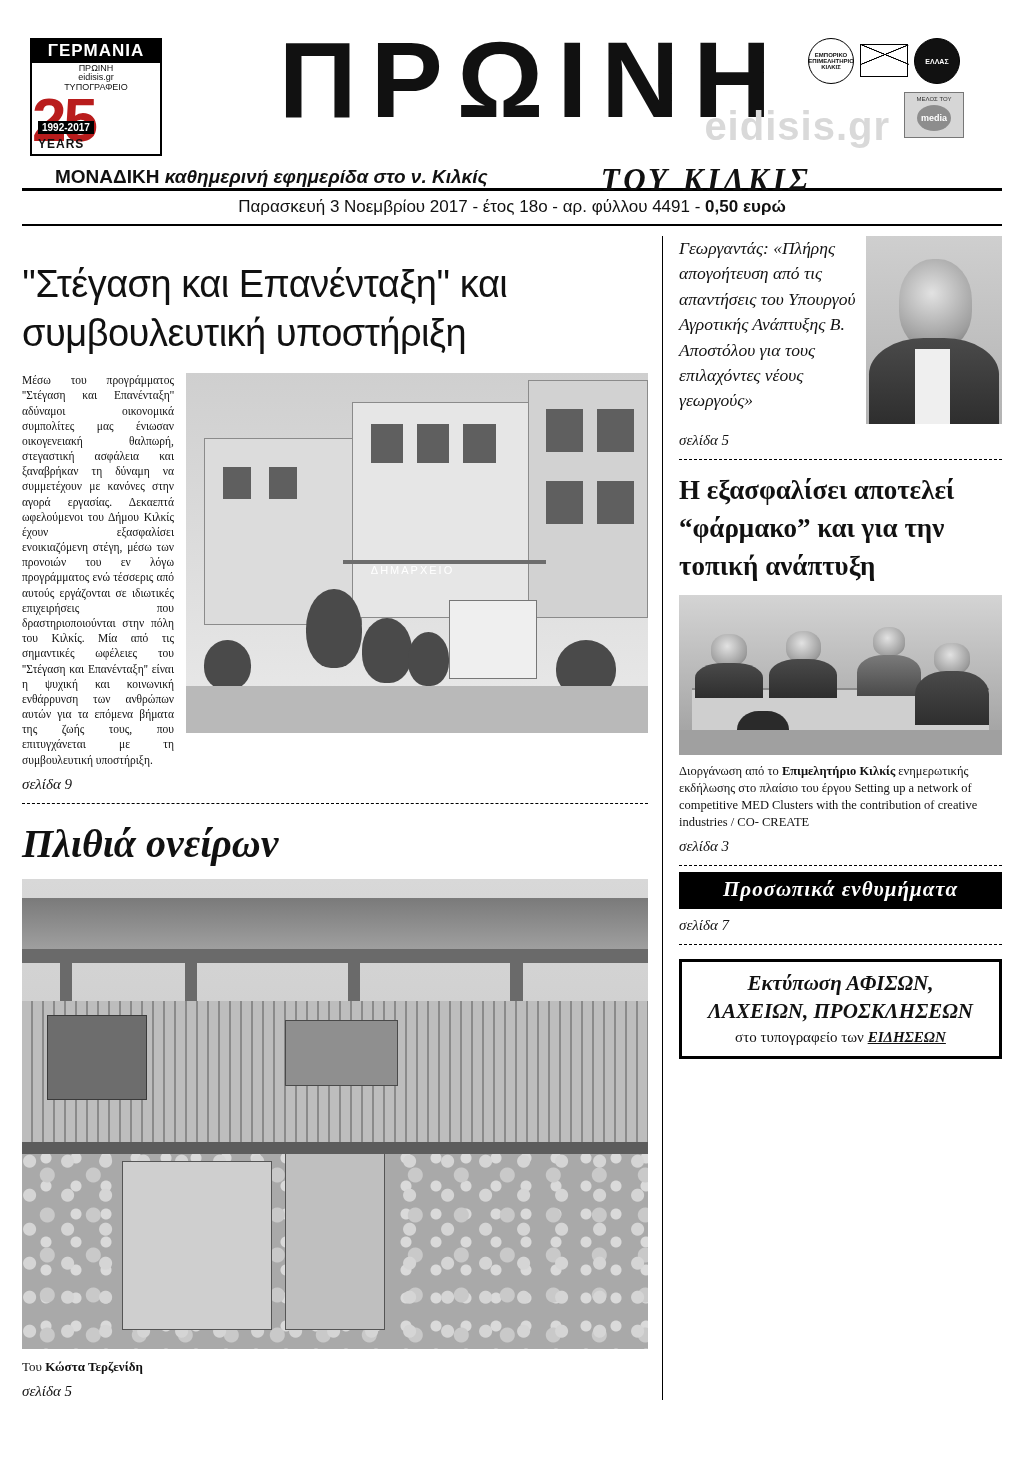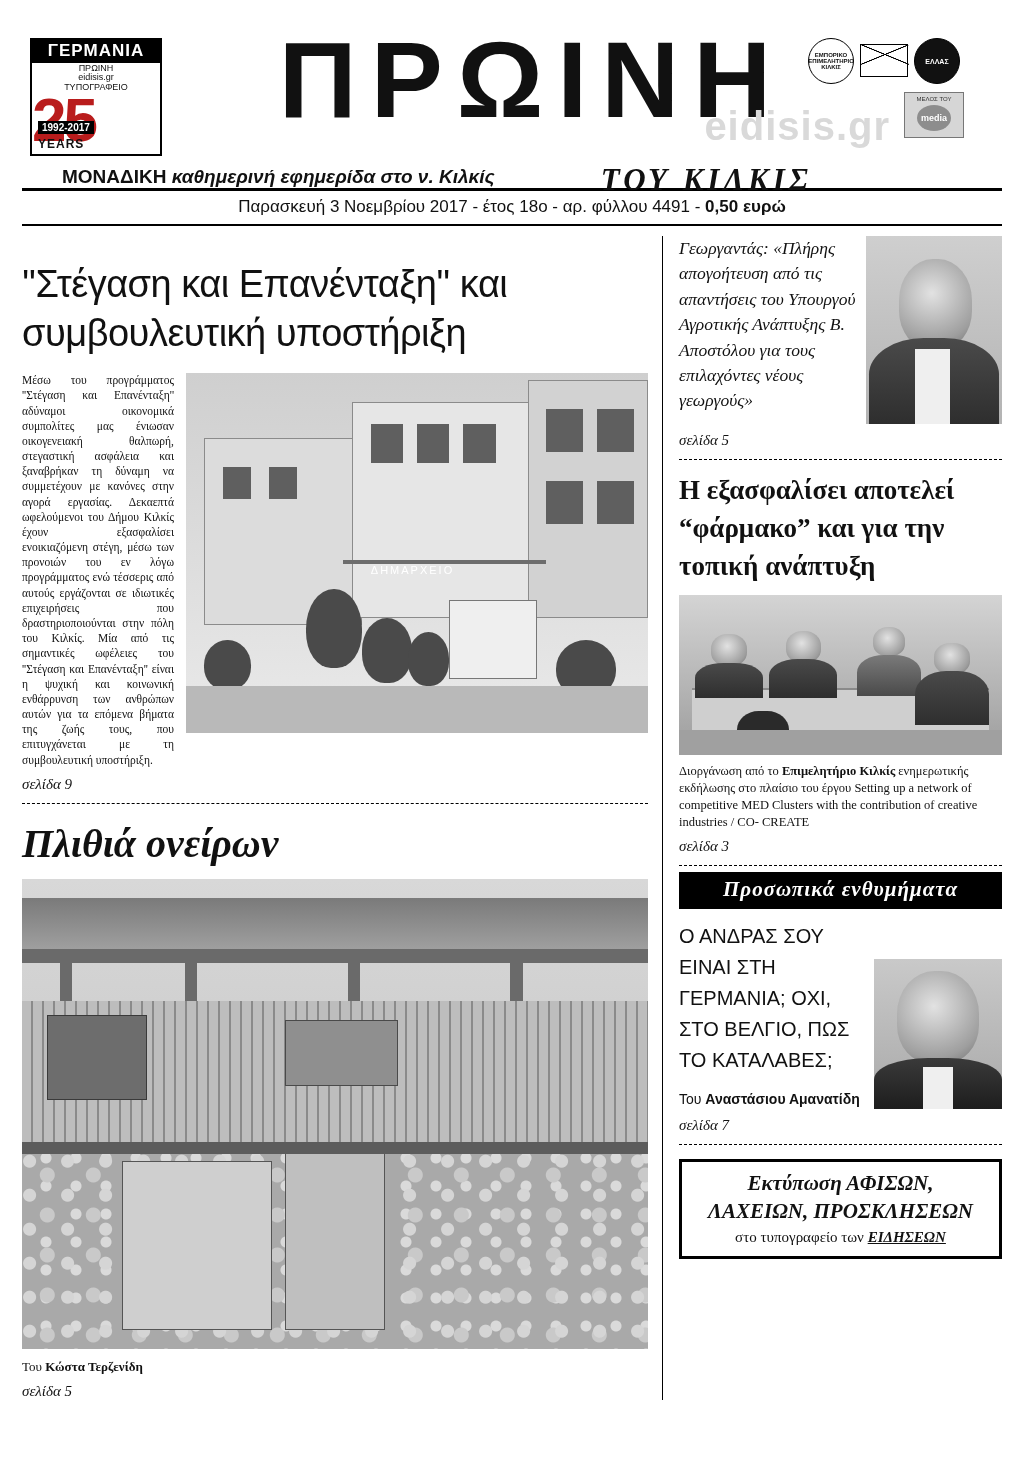--- a/index.html
+++ b/index.html
@@ -93,21 +93,21 @@
     position: absolute;
     right: 190px; top: 148px;
     font-family: "Liberation Serif", serif;
     font-style: italic;
     font-weight: bold;
     font-size: 31px;
     letter-spacing: 4px;
   }
   .tagline {
     position: absolute;
-    left: 40px; top: 152px;
+    left: 33px; top: 152px;
     font-family: "Liberation Sans", sans-serif;
     font-size: 19px;
   }
   .tagline b { font-weight: bold; }
   .tagline i { font-style: italic; font-weight: bold; }
 
   .badges {
     position: absolute;
     right: 4px; top: 22px;
     width: 190px; height: 120px;
@@ -474,34 +474,20 @@
       </div>
 
       <div class="r-cap">
         <span>Διοργάνωση από το </span><b>Επιμελητήριο Κιλκίς</b><span> ενημερωτικής εκδήλωσης στο πλαίσιο του έργου Setting up a network of competitive MED Clusters with the contribution of creative industries / CO- CREATE</span>
       </div>
       <div class="ref">σελίδα 3</div>
       <div class="dots"></div>
 
       <div class="black-band">Προσωπικά ενθυμήματα</div>
 
-      <div class="memo">
-        <div class="memo-text">
-          <div>Ο ΑΝΔΡΑΣ ΣΟΥ ΕΙΝΑΙ ΣΤΗ ΓΕΡΜΑΝΙΑ; ΟΧΙ, ΣΤΟ ΒΕΛΓΙΟ, ΠΩΣ ΤΟ ΚΑΤΑΛΑΒΕΣ;</div>
-          <div class="memo-author">
-            <span>Του </span><b>Αναστάσιου Αμανατίδη</b>
-          </div>
-        </div>
-        <div class="memo-portrait">
-          <div class="sky" style="background:linear-gradient(#c9c9c9,#a9a9a9);"></div>
-          <div class="face" style="left:18%;top:8%;width:64%;height:62%;"></div>
-          <div class="torso" style="left:0;top:66%;width:100%;height:34%;background:linear-gradient(#3a3a3a,#1d1d1d);"></div>
-          <div class="shirt" style="left:38%;top:72%;width:24%;height:28%;"></div>
-        </div>
-      </div>
       <div class="ref">σελίδα 7</div>
       <div class="dots"></div>
 
       <div class="ad-box">
         <div class="ad-l1">Εκτύπωση  ΑΦΙΣΩΝ,</div>
         <div class="ad-l1">ΛΑΧΕΙΩΝ, ΠΡΟΣΚΛΗΣΕΩΝ</div>
         <div class="ad-l2">
           <span>στο τυπογραφείο των </span><i>ΕΙΔΗΣΕΩΝ</i>
         </div>
       </div>

